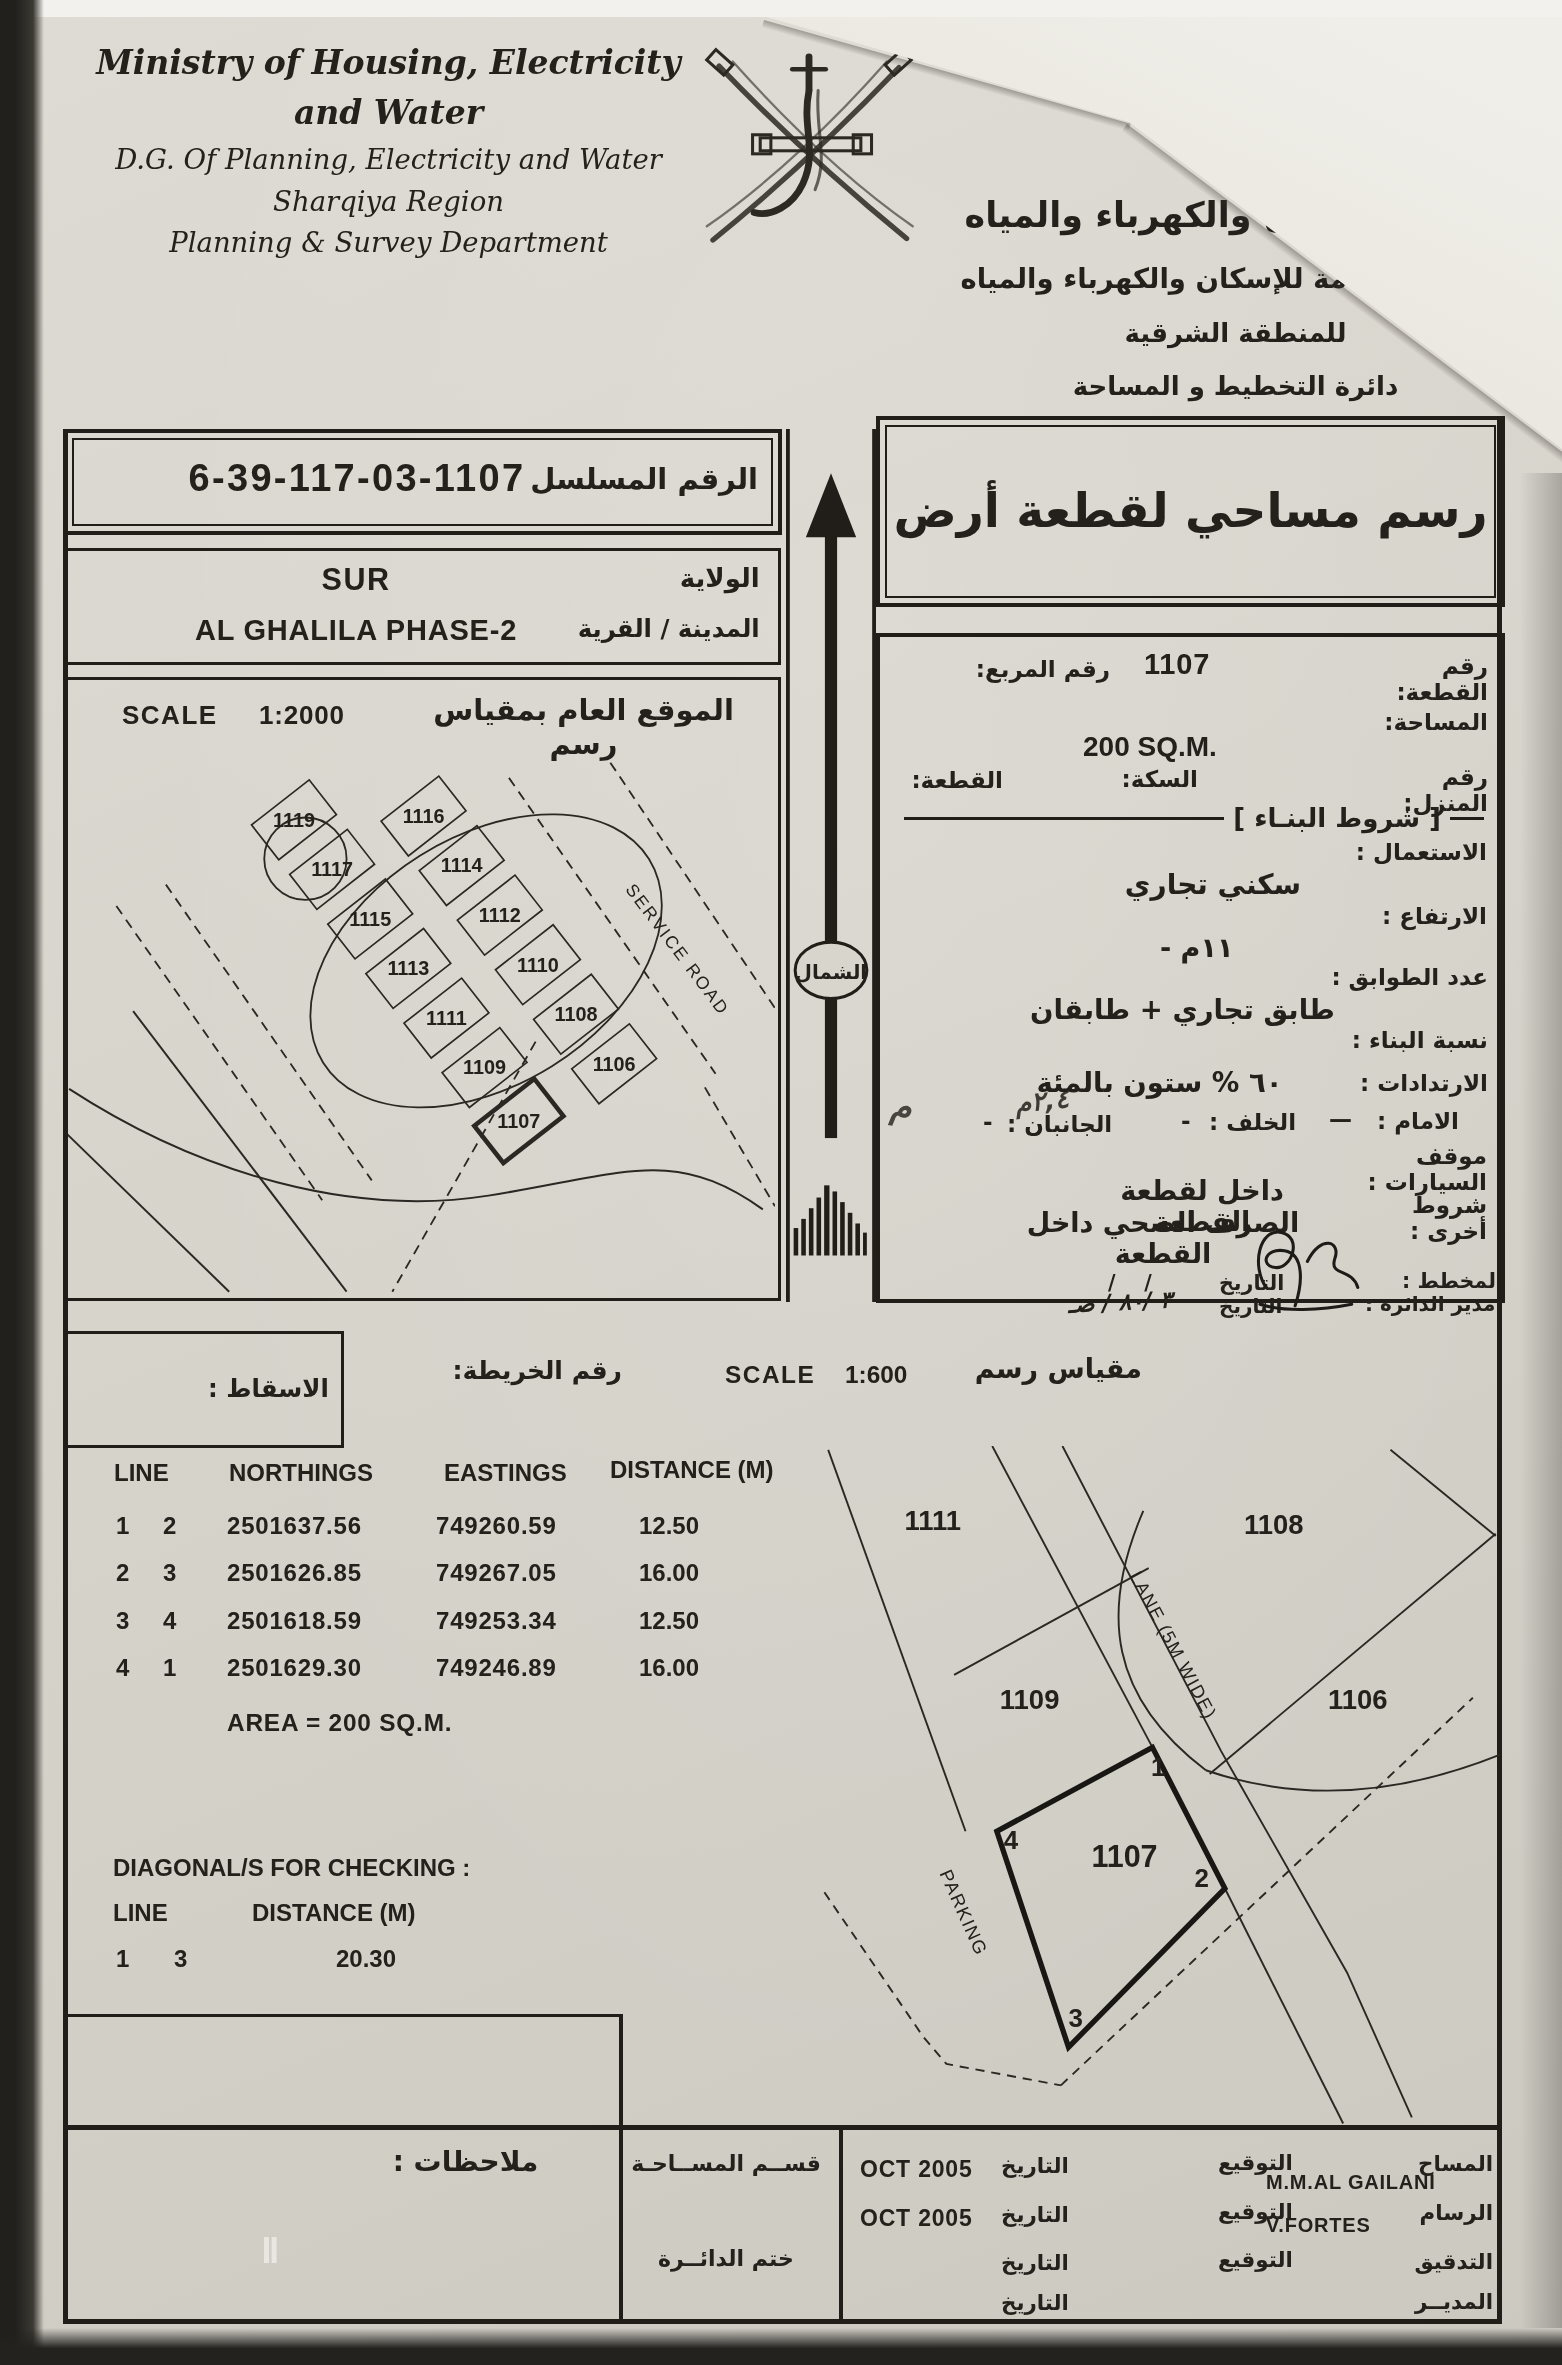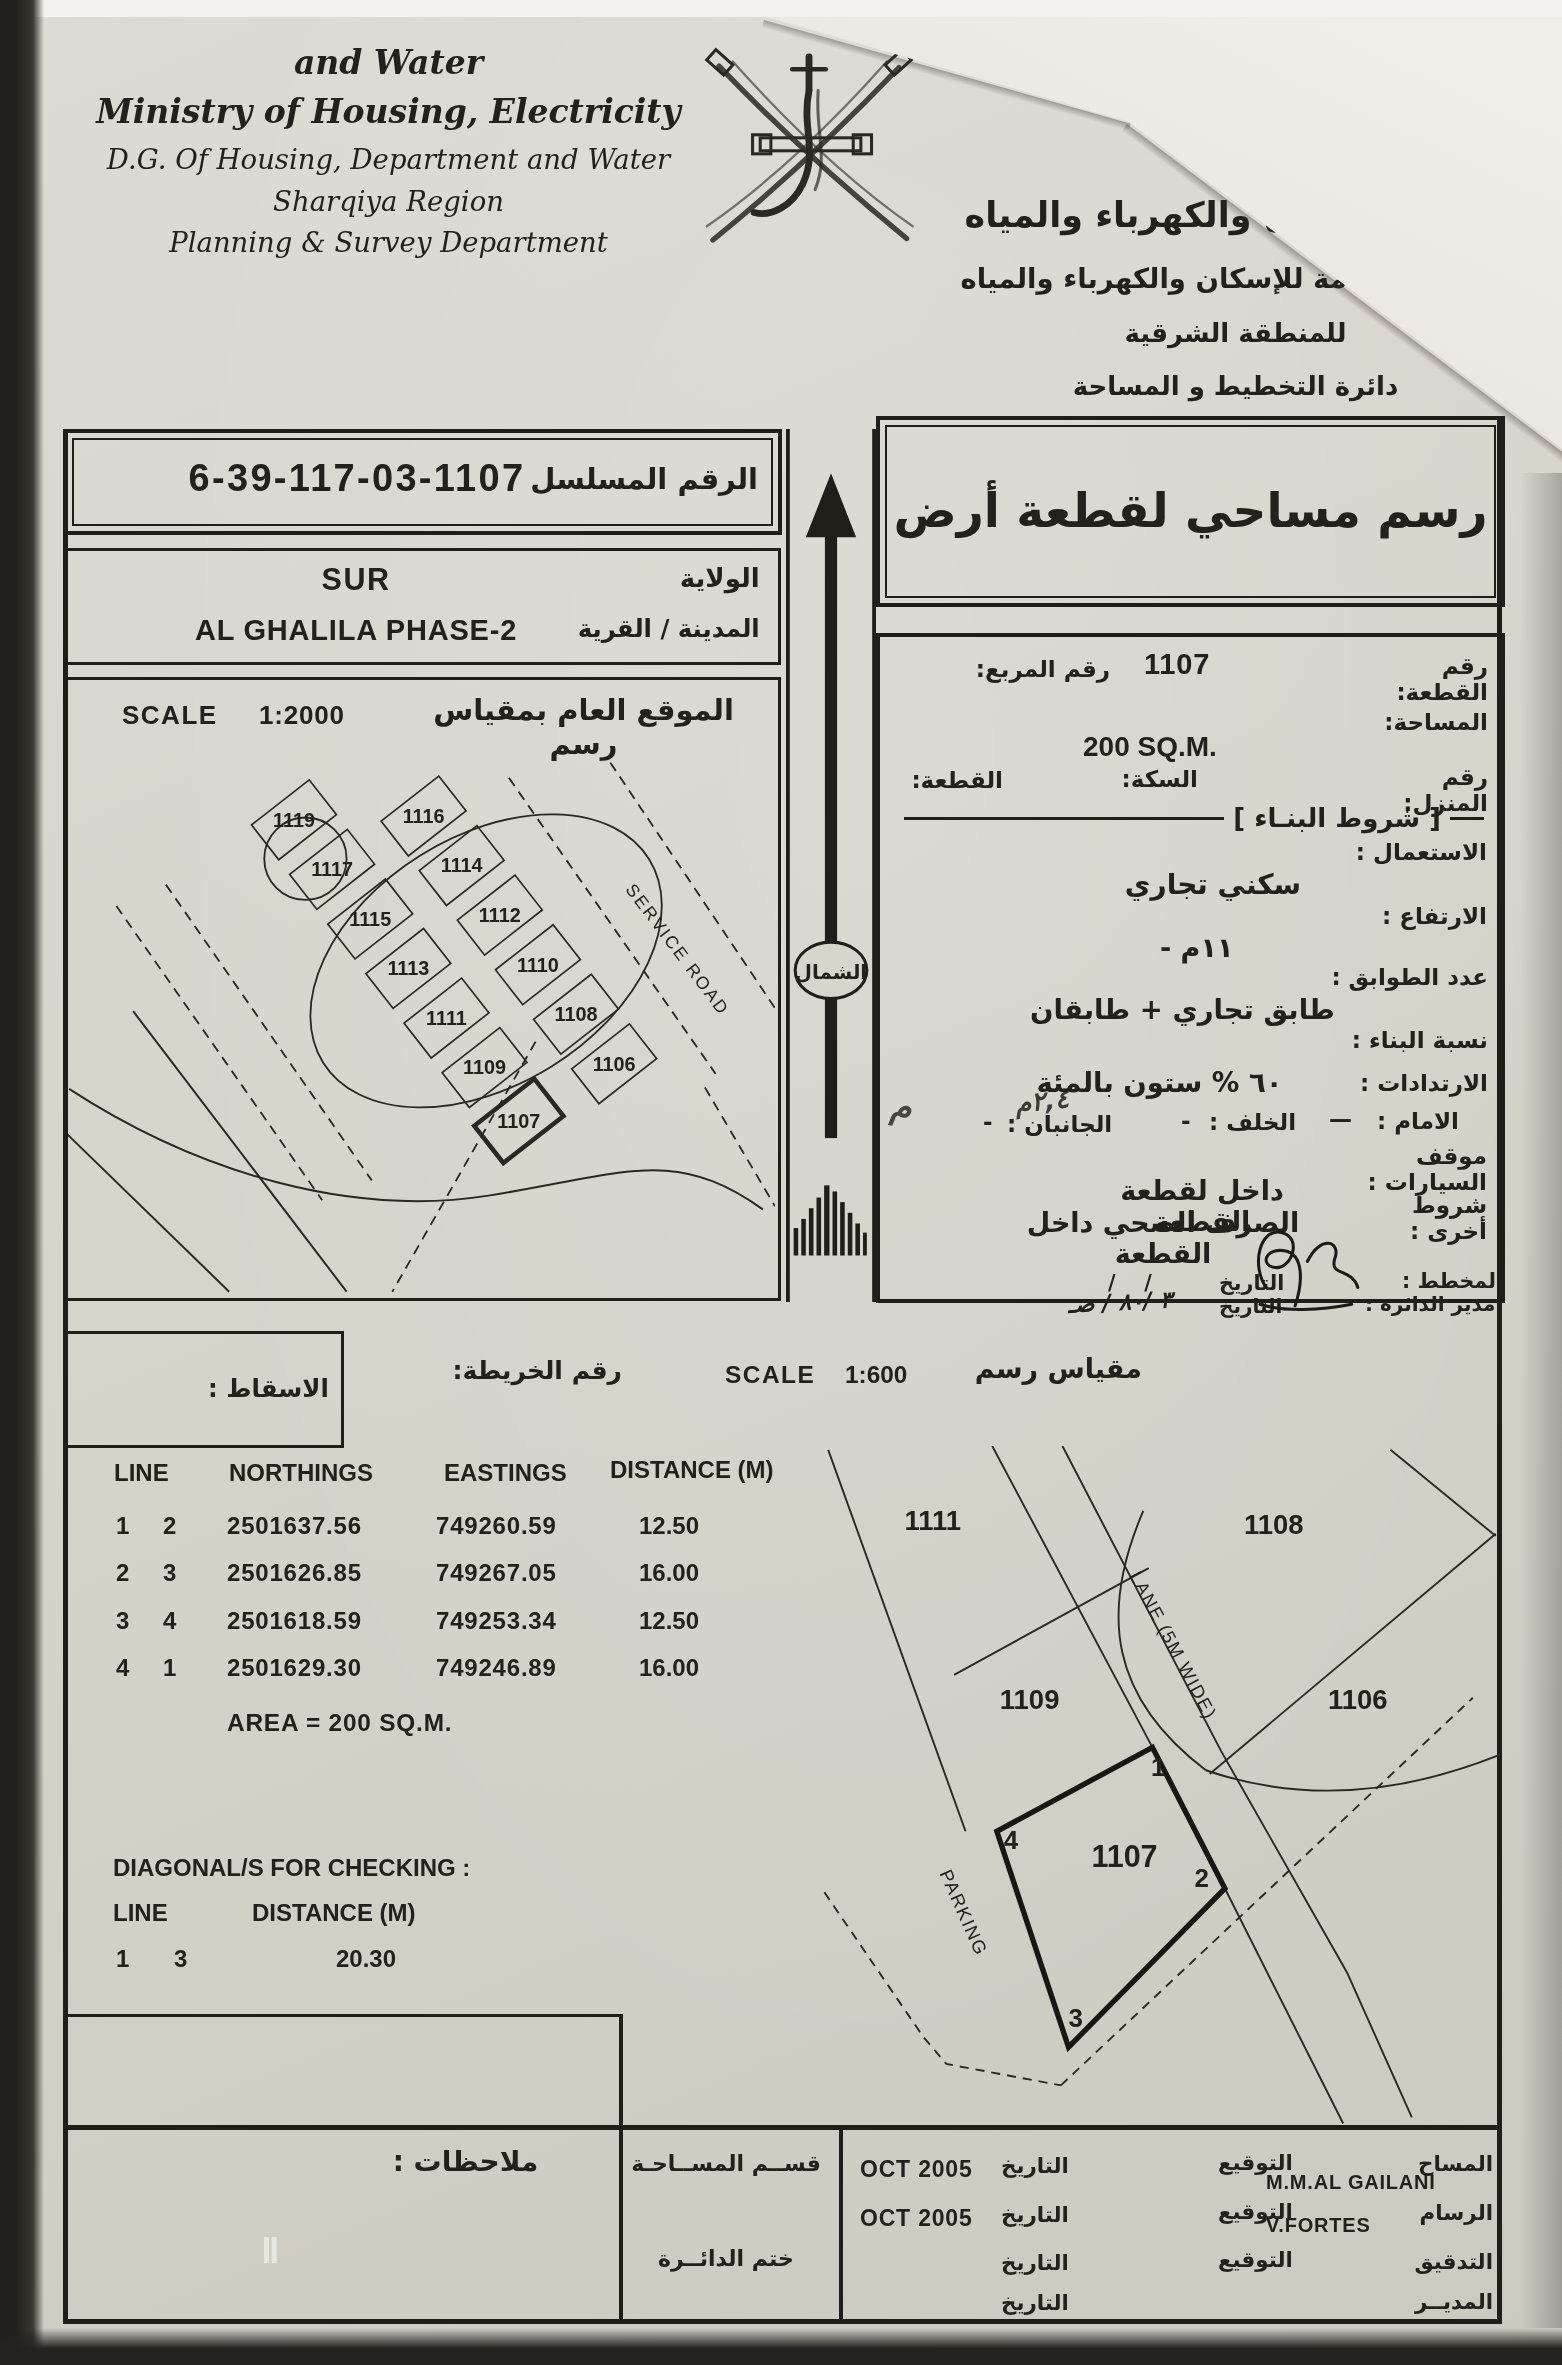--- a/index.html
+++ b/index.html
@@ -37,23 +37,23 @@
   .fold-shadow2{position:absolute;left:1127px;top:124px;width:553px;height:9.2px;z-index:5;
     transform:rotate(37deg);transform-origin:left top;
     background:linear-gradient(to bottom,rgba(55,50,45,.38),rgba(55,50,45,0));}
 </style>
 </head>
 <body>
 
 <div id="page">
 
   <div class="abs ctr" style="left:53px;top:38px;width:671px;z-index:2;">
+    <div class="script" style="font-size:33px;line-height:50px;">Ministry of Housing, Electricity</div>
     <div class="script" style="font-size:33px;line-height:49px;">and Water</div>
-    <div class="script" style="font-size:33px;line-height:50px;">Ministry of Housing, Electricity</div>
-    <div class="script" style="font-size:27.5px;line-height:44px;font-weight:normal;">D.G. Of Housing, Department and Water</div>
+    <div class="script" style="font-size:27.5px;line-height:44px;font-weight:normal;">D.G. Of Planning, Electricity and Water</div>
     <div class="script" style="font-size:27.5px;line-height:41px;font-weight:normal;">Sharqiya Region</div>
     <div class="script" style="font-size:27.5px;line-height:41px;font-weight:normal;">Planning &amp; Survey Department</div>
   </div>
 
   <svg class="abs" style="left:687px;top:34px;z-index:2;" width="244" height="229" viewBox="0 0 320 300">
     <g fill="none" stroke="#2c2822" stroke-linecap="round">
       <path d="M 42 42 C 115 118, 205 200, 288 268" stroke-width="7" opacity=".85"></path>
       <path d="M 60 36 C 128 112, 210 192, 296 252" stroke-width="3" opacity=".6"></path>
       <path d="M 278 44 C 205 120, 118 202, 34 270" stroke-width="7" opacity=".85"></path>
       <path d="M 262 36 C 195 112, 110 194, 26 252" stroke-width="3" opacity=".6"></path>

